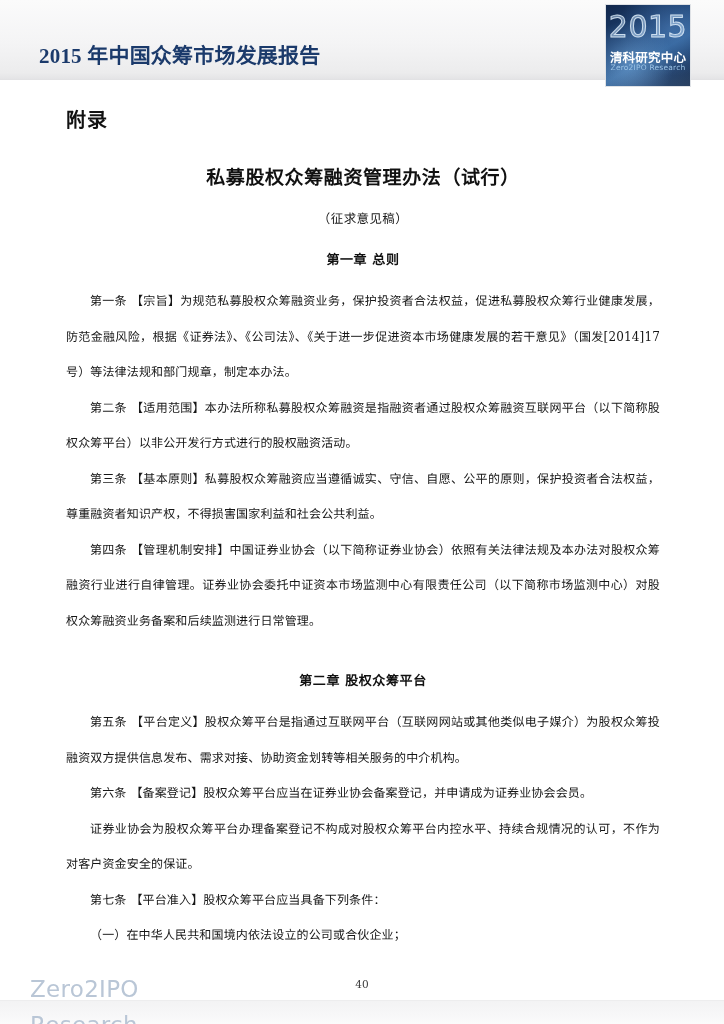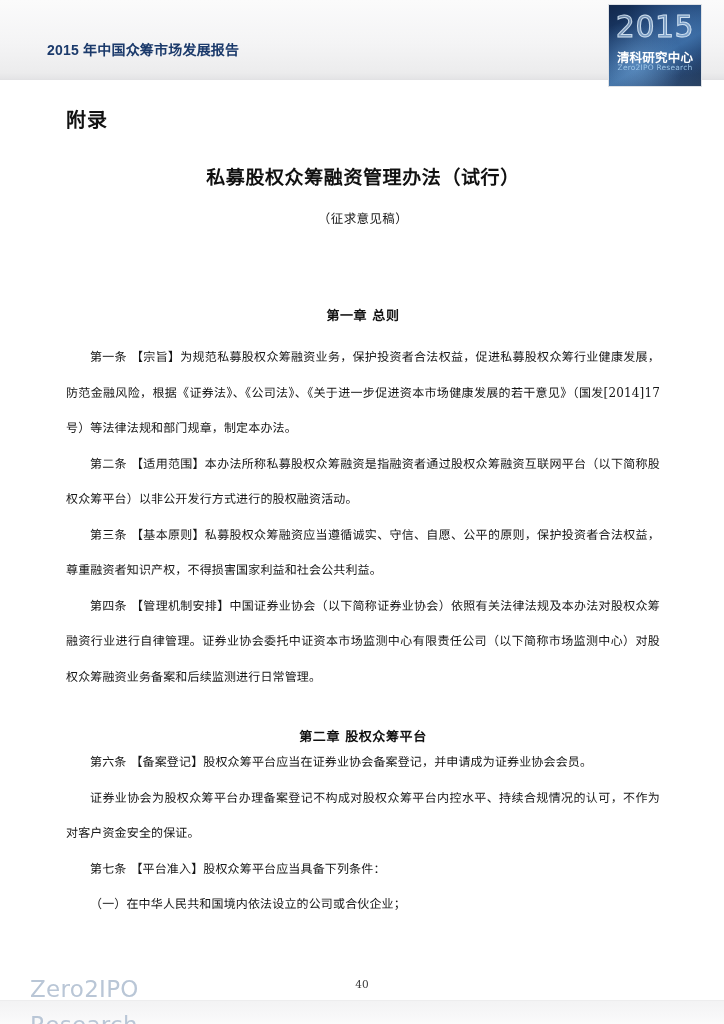--- a/index.html
+++ b/index.html
@@ -25,36 +25,36 @@
     background: linear-gradient(to bottom, #fbfbfb 0%, #f4f4f5 55%, #ececed 92%, #e4e4e6 100%);
   }
   .header-rule {
     position: absolute;
     top: 79px; left: 0;
     width: 724px; height: 1px;
     background: #e2e2e4;
   }
   .header-title {
     position: absolute;
-    left: 47px;
+    left: 39px;
     top: 39px;
-    font-family: Liberation Sans, sans-serif;
-    font-size: 14px;
+    font-family: Liberation Serif, serif;
+    font-size: 21px;
     font-weight: bold;
     letter-spacing: 0.2px;
     color: #1b3a6b;
     white-space: nowrap;
   }
 
   
   .logo {
     position: absolute;
-    right: 22px;
+    right: 33px;
     top: 4px;
-    width: 94px;
+    width: 86px;
     height: 83px;
     background:
       radial-gradient(ellipse at 28% 72%, rgba(120,170,220,0.55) 0%, rgba(120,170,220,0) 52%),
       radial-gradient(ellipse at 78% 30%, rgba(90,140,200,0.45) 0%, rgba(90,140,200,0) 58%),
       linear-gradient(150deg, #12274b 0%, #1b3e6e 34%, #2d5d93 60%, #16325c 82%, #0d1f3d 100%);
     border: 1px solid #dfe2e6;
     box-sizing: border-box;
     overflow: hidden;
   }
   .logo::after {
@@ -141,21 +141,21 @@
     letter-spacing: 0.4px;
   }
 
   .chapter {
     text-align: center;
     font-size: 13px;
     font-weight: bold;
     letter-spacing: 0.6px;
     color: #111;
   }
-  .chapter-1 { margin-top: 78px; }
+  .chapter-1 { margin-top: 22px; }
   .chapter-2 { margin-top: 31px; }
 
   .para {
     font-size: 12px;
     line-height: 35.5px;
     text-align: justify;
     text-justify: inter-ideograph;
     text-indent: 2em;
     color: #161616;
     letter-spacing: 0.15px;
@@ -220,20 +220,21 @@
 
     <div class="chapter chapter-1">第一章  总则</div>
 
     <div class="para first-body">第一条 【宗旨】为规范私募股权众筹融资业务，保护投资者合法权益，促进私募股权众筹行业健康发展，防范金融风险，根据《证券法》、《公司法》、《关于进一步促进资本市场健康发展的若干意见》（国发[2014]17 号）等法律法规和部门规章，制定本办法。</div>
     <div class="para">第二条 【适用范围】本办法所称私募股权众筹融资是指融资者通过股权众筹融资互联网平台（以下简称股权众筹平台）以非公开发行方式进行的股权融资活动。</div>
     <div class="para">第三条 【基本原则】私募股权众筹融资应当遵循诚实、守信、自愿、公平的原则，保护投资者合法权益，尊重融资者知识产权，不得损害国家利益和社会公共利益。</div>
     <div class="para">第四条 【管理机制安排】中国证券业协会（以下简称证券业协会）依照有关法律法规及本办法对股权众筹融资行业进行自律管理。证券业协会委托中证资本市场监测中心有限责任公司（以下简称市场监测中心）对股权众筹融资业务备案和后续监测进行日常管理。</div>
 
     <div class="chapter chapter-2">第二章  股权众筹平台</div>
 
+    <div class="para first-body">第五条 【平台定义】股权众筹平台是指通过互联网平台（互联网网站或其他类似电子媒介）为股权众筹投融资双方提供信息发布、需求对接、协助资金划转等相关服务的中介机构。</div>
     <div class="para">第六条 【备案登记】股权众筹平台应当在证券业协会备案登记，并申请成为证券业协会会员。</div>
     <div class="para">证券业协会为股权众筹平台办理备案登记不构成对股权众筹平台内控水平、持续合规情况的认可，不作为对客户资金安全的保证。</div>
     <div class="para">第七条 【平台准入】股权众筹平台应当具备下列条件：</div>
     <div class="para">（一）在中华人民共和国境内依法设立的公司或合伙企业；</div>
 
   </div>
 </div>
 
 <div class="footer-band"></div>
 

